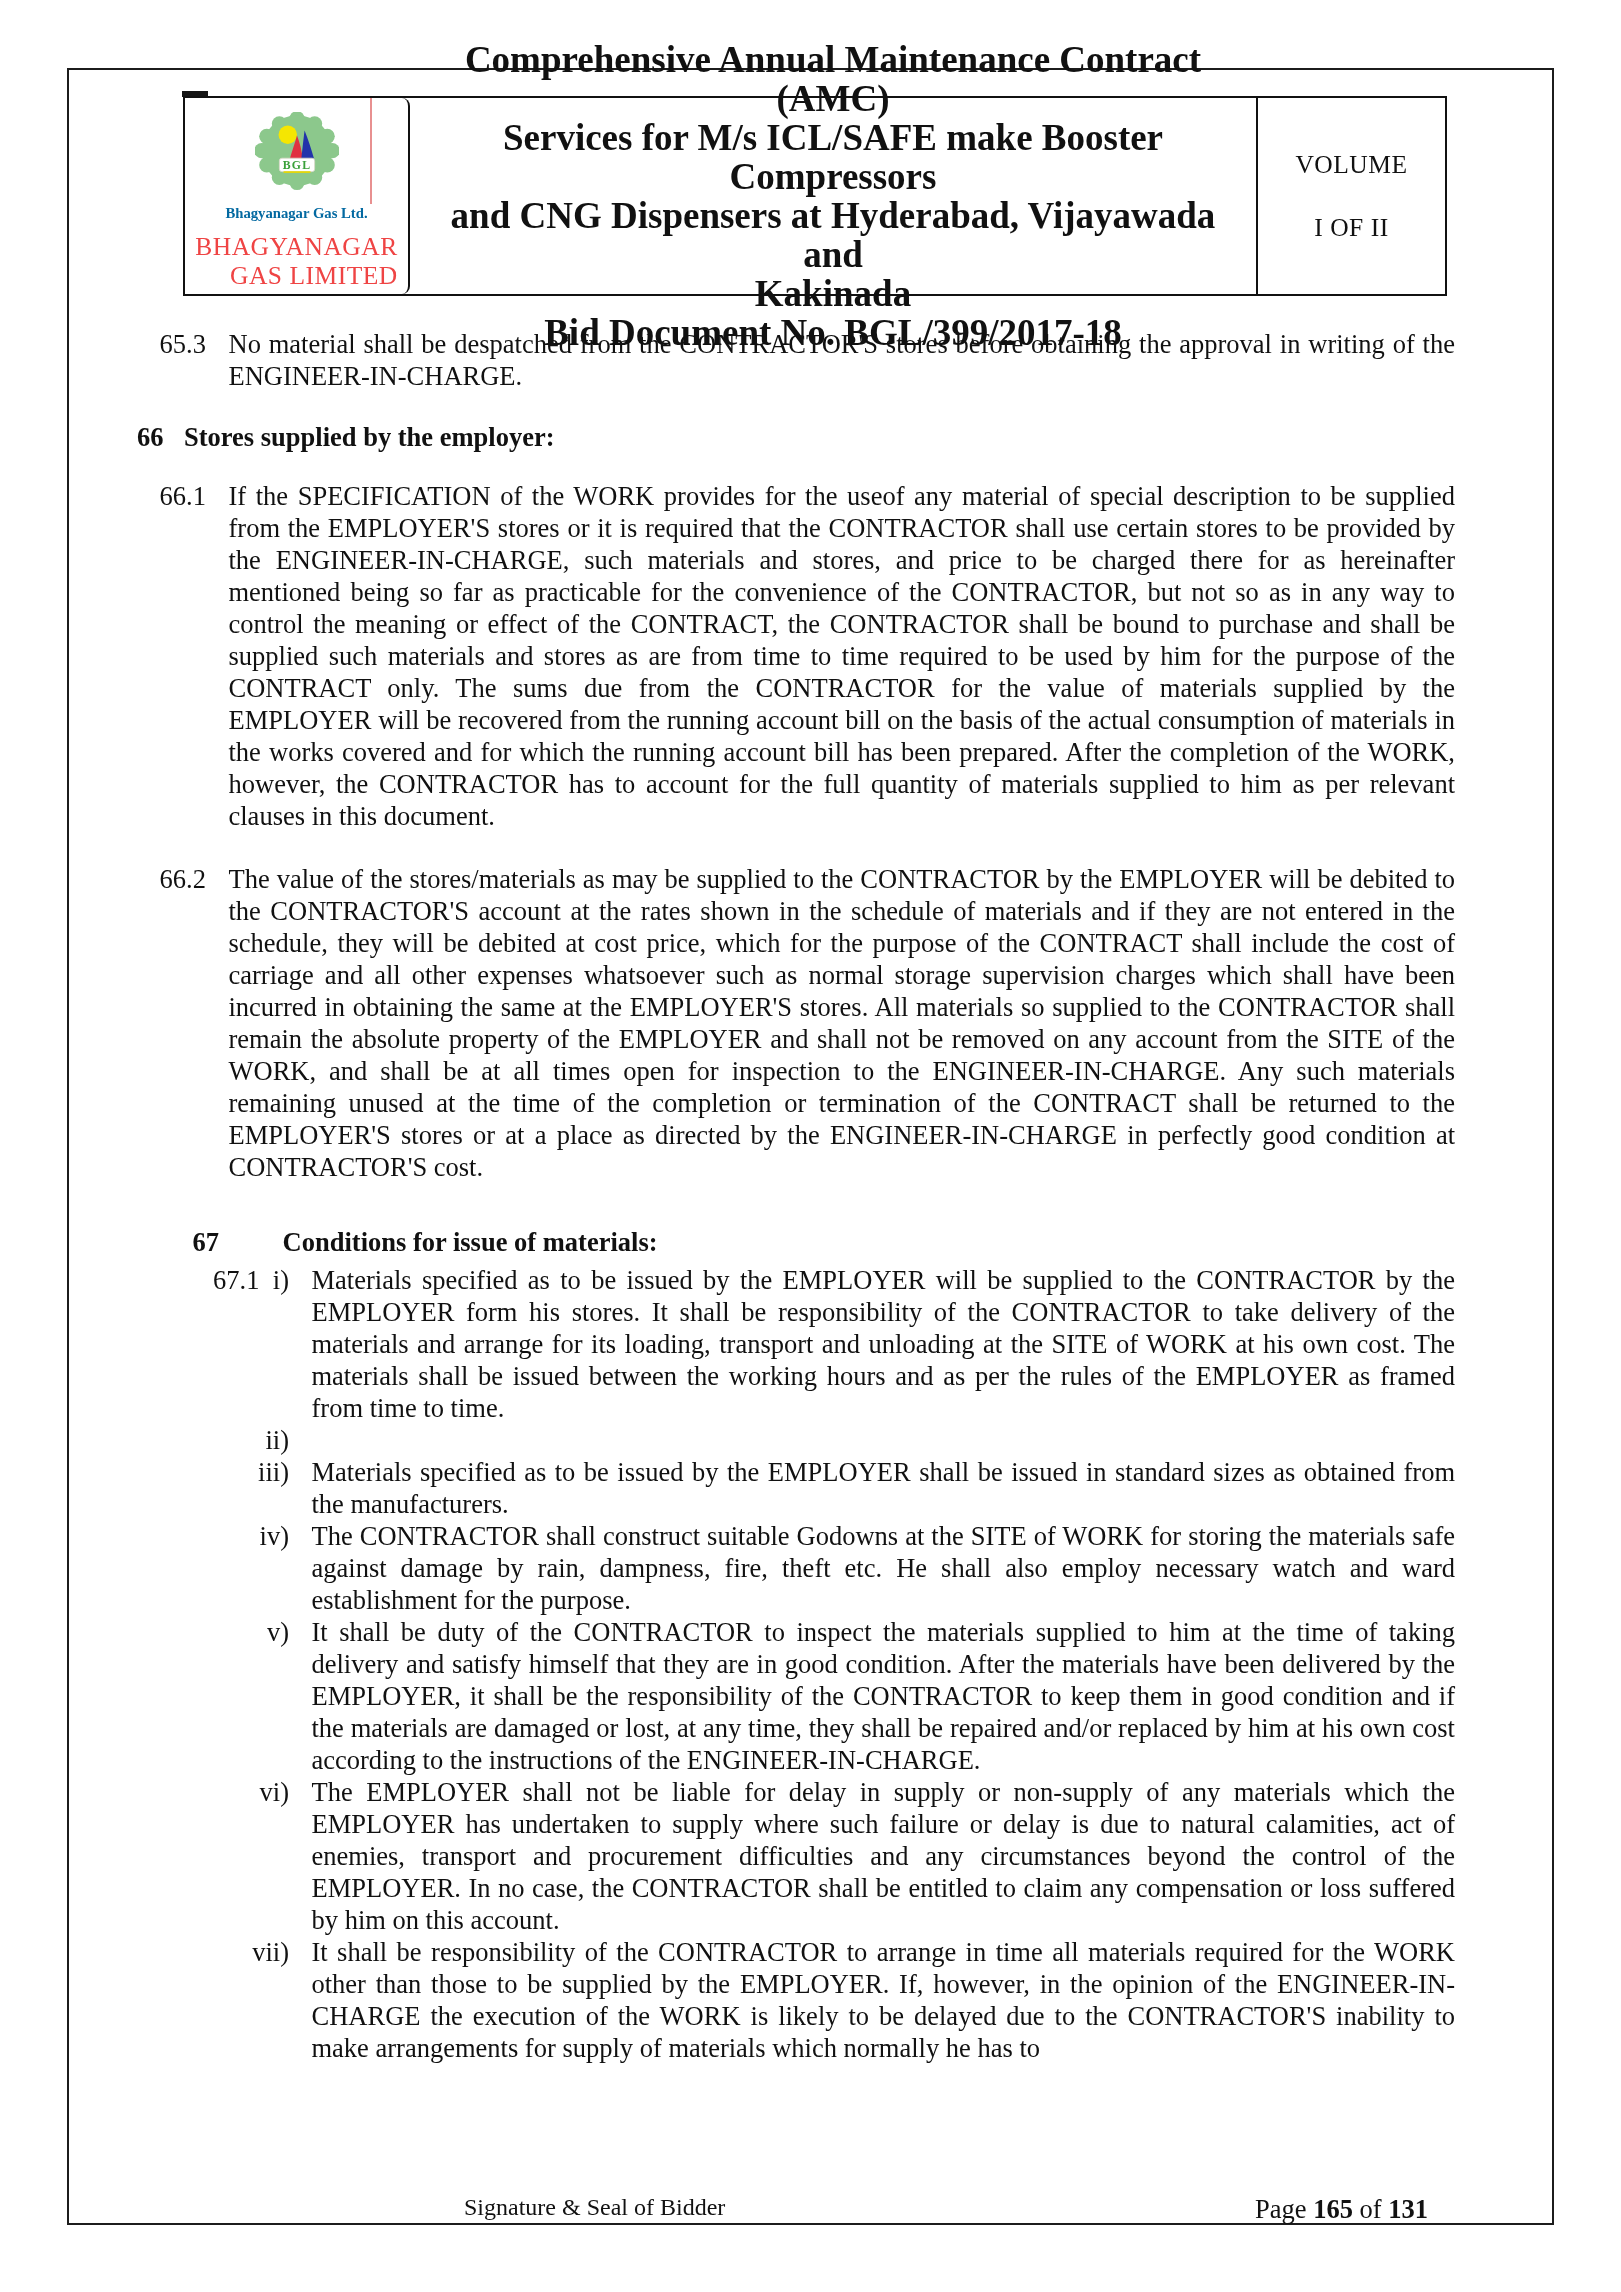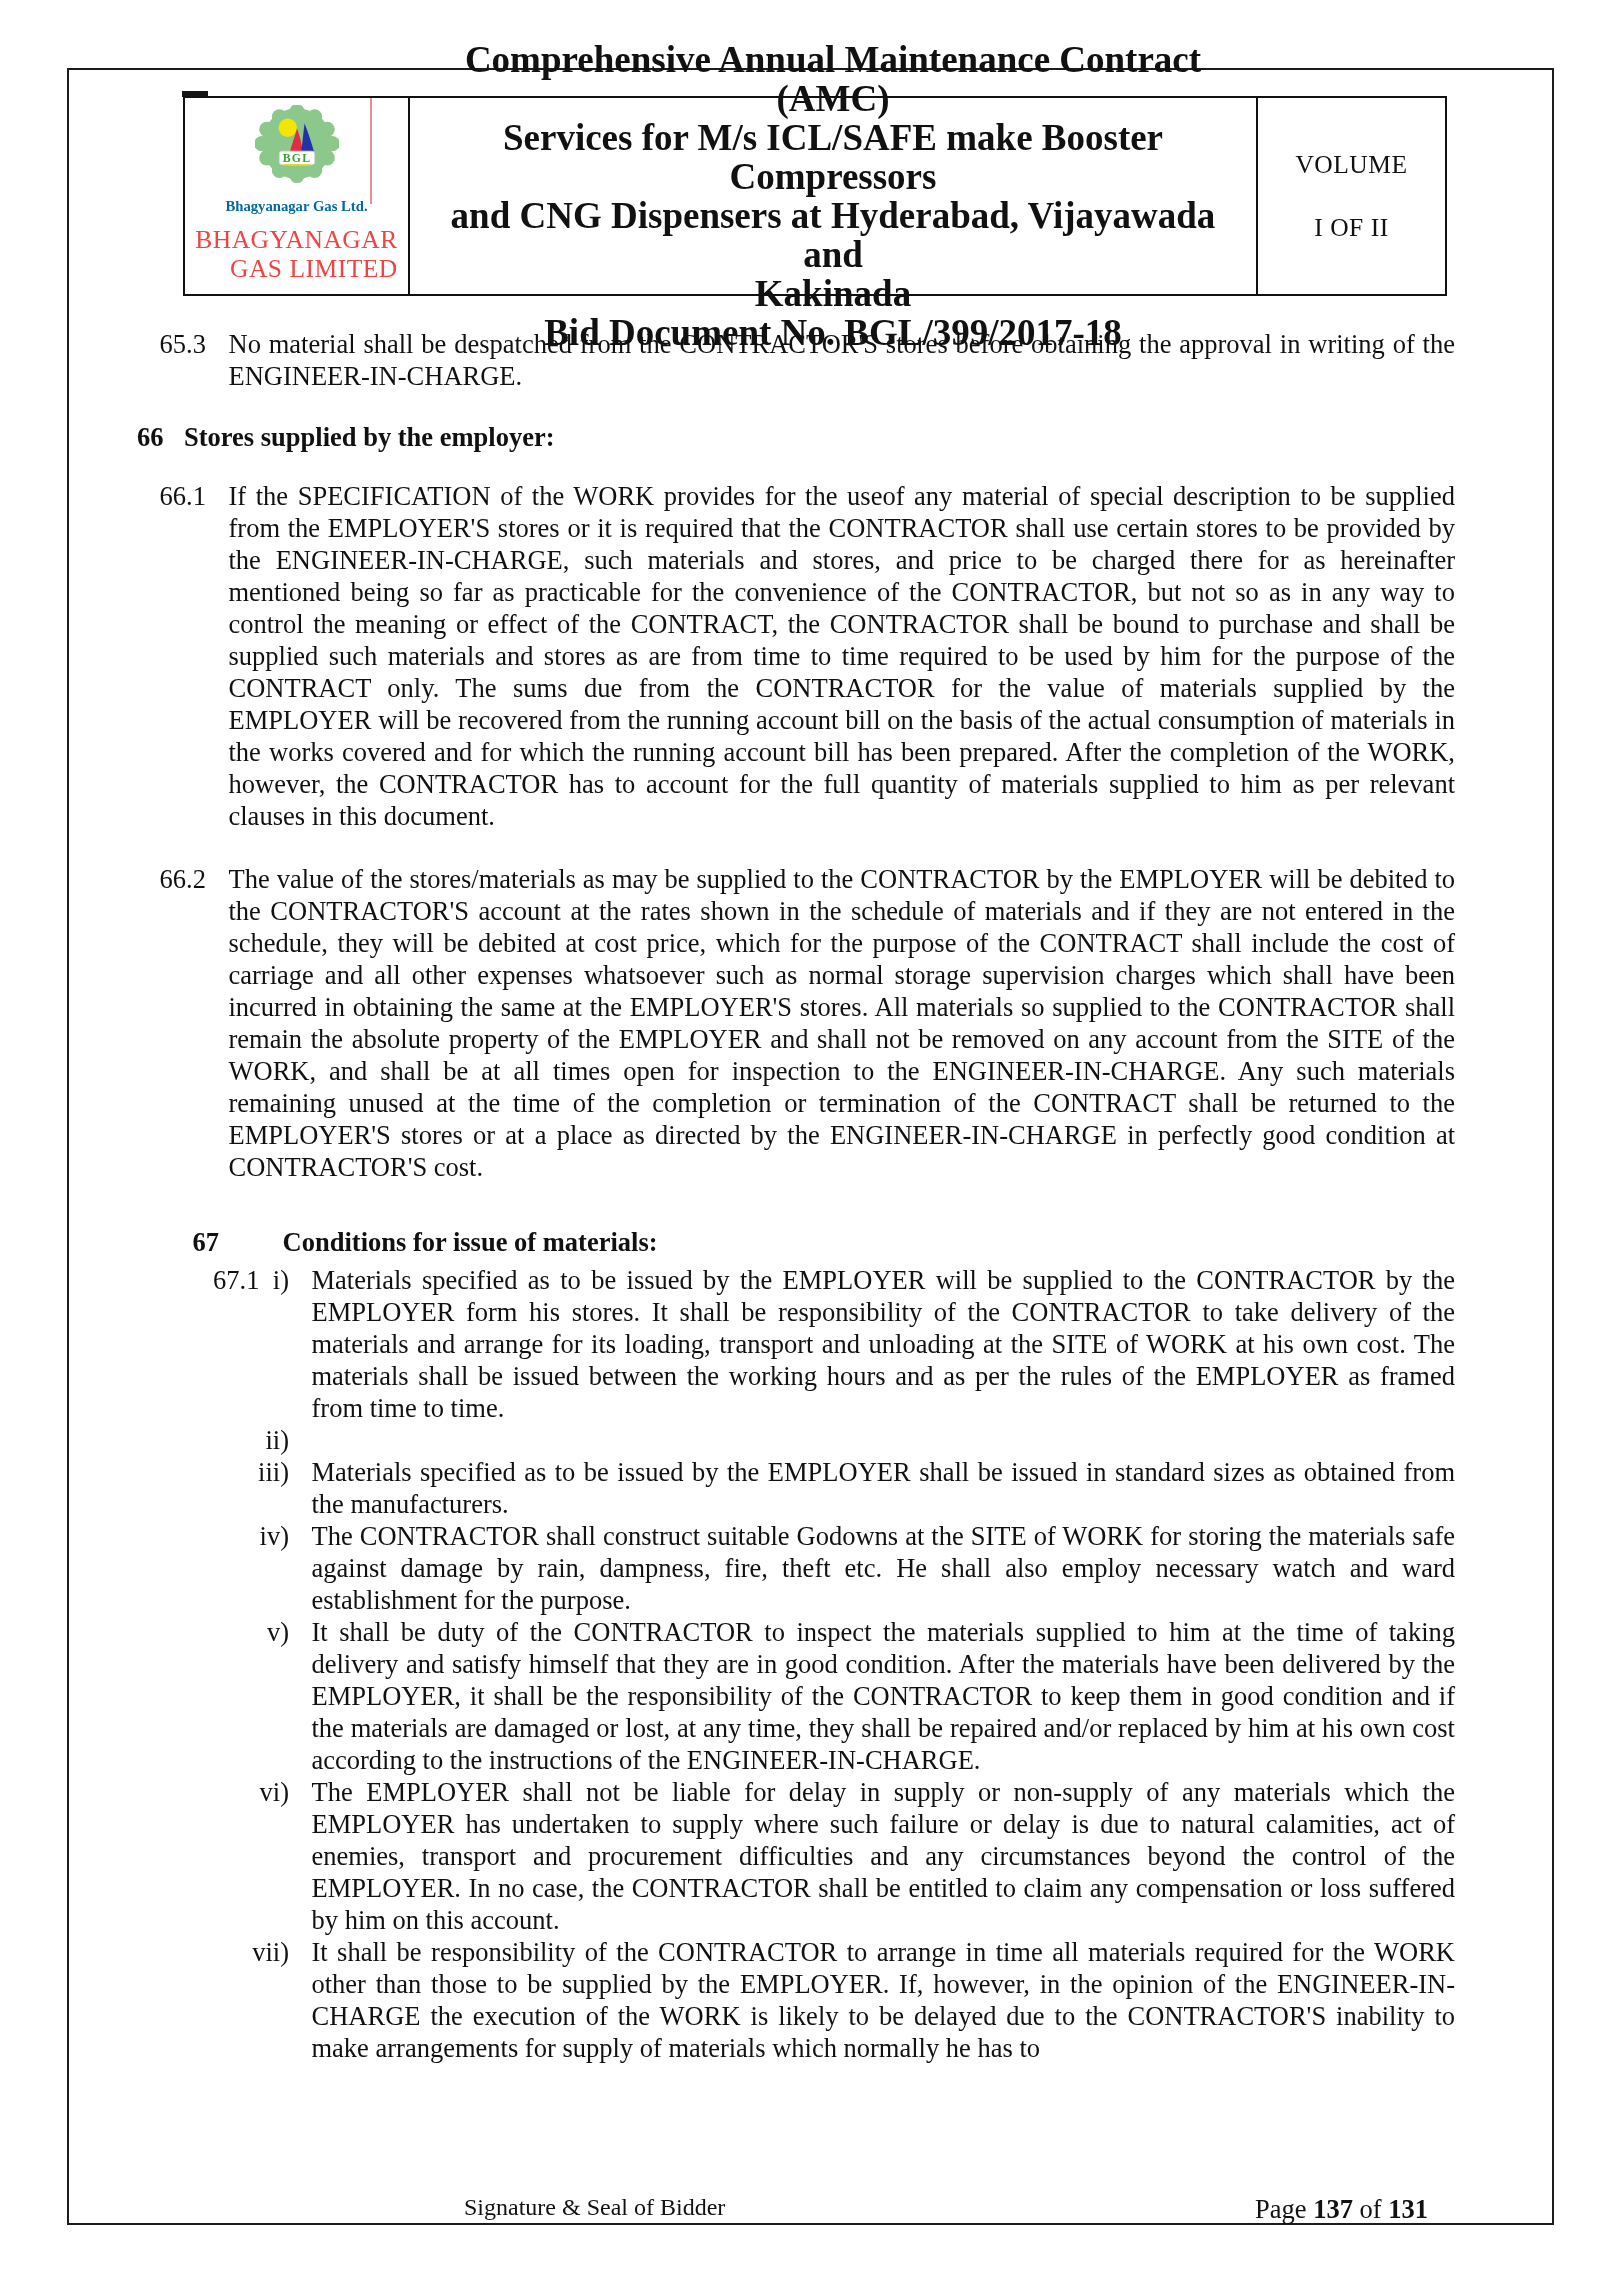--- a/index.html
+++ b/index.html
@@ -11,21 +11,21 @@
     position:absolute;left:67px;top:68px;width:1487px;height:2157px;
     border:2px solid #1c1c1c;box-sizing:border-box;
   }
   
   .header-table{
     position:absolute;left:183px;top:96px;width:1264px;height:200px;
     display:flex;border:2px solid #111;box-sizing:border-box;background:#fff;
   }
   .logo-cell{
     width:225px;box-sizing:border-box;border-right:2px solid #111;
-    display:flex;flex-direction:column;align-items:center;padding-top:7px;
+    display:flex;flex-direction:column;align-items:center;padding-top:14px;border-radius:8px;
   }
   .title-cell{
     width:848px;box-sizing:border-box;border-right:2px solid #111;
     display:flex;flex-direction:column;justify-content:center;text-align:center;
     font-weight:bold;font-size:37px;line-height:39px;padding:0 7.8px;
   }
   .volume-cell{
     flex:1;display:flex;flex-direction:column;justify-content:center;
     text-align:center;font-size:25.5px;line-height:33px;letter-spacing:0.5px;gap:30px;
   }
@@ -170,17 +170,17 @@
   <div class="item">
     <div class="marker">vii)</div>
     <div class="itext">It shall be responsibility of the CONTRACTOR to arrange in time all materials required for the WORK other than those to be supplied by the EMPLOYER. If, however, in the opinion of the ENGINEER-IN-CHARGE the execution of the WORK is likely to be delayed due to the CONTRACTOR'S inability to make arrangements for supply of materials which normally he has to</div>
   </div>
 
 </div>
 
 <div class="footer-signature">Signature &amp; Seal of Bidder</div>
 <div class="footer-page">
   <span>Page</span>
-  <b>137</b>
+  <b>165</b>
   <span>of</span>
   <b>131</b>
 </div>
 
 
 </body></html>

